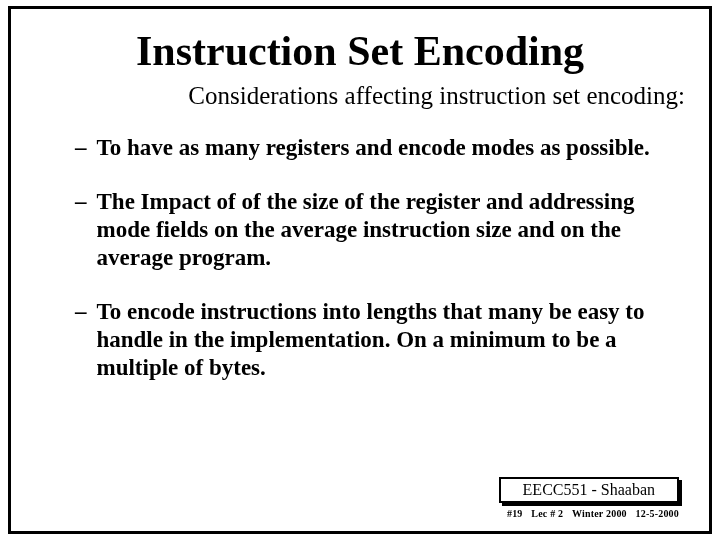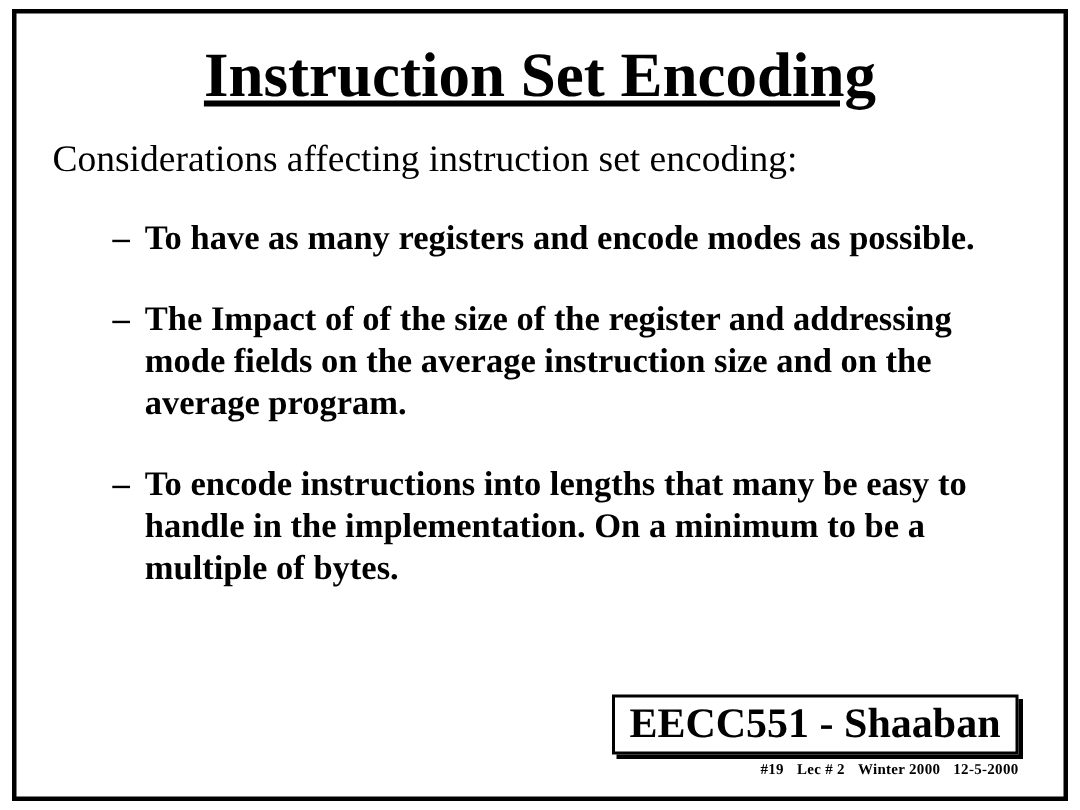--- a/index.html
+++ b/index.html
@@ -18,28 +18,28 @@
     bottom: 6px;
     border: 3px solid #000;
     background: #fff;
     padding: 14px 24px 0 24px;
   }
   .title {
     text-align: center;
     font-size: 42px;
     font-weight: bold;
     color: #000;
-    text-decoration: underline;
     margin-top: 4px;
-    margin-bottom: 18px;
+    margin-bottom: 7px;
   }
   .subtitle {
     font-size: 25px;
     color: #000;
     margin-bottom: 24px;
+    text-align: right;
   }
   .bullets {
     padding-left: 40px;
     padding-right: 8px;
   }
   .bullet-item {
     display: flex;
     font-size: 23px;
     font-weight: bold;
     color: #000;
@@ -52,23 +52,23 @@
   }
   .bullet-text {
     flex: 1 1 auto;
   }
   .footer-box {
     position: absolute;
     right: 30px;
     bottom: 28px;
     border: 2px solid #000;
     background: #fff;
-    padding: 2px 10px;
-    font-size: 28px;
-    font-weight: bold;
+    padding: 2px 22px;
+    font-size: 16px;
+    font-weight: normal;
     box-shadow: 3px 3px 0 #000;
   }
   .footer-meta {
     position: absolute;
     right: 30px;
     bottom: 12px;
     font-size: 10px;
     font-weight: bold;
     color: #000;
     letter-spacing: 0.2px;

